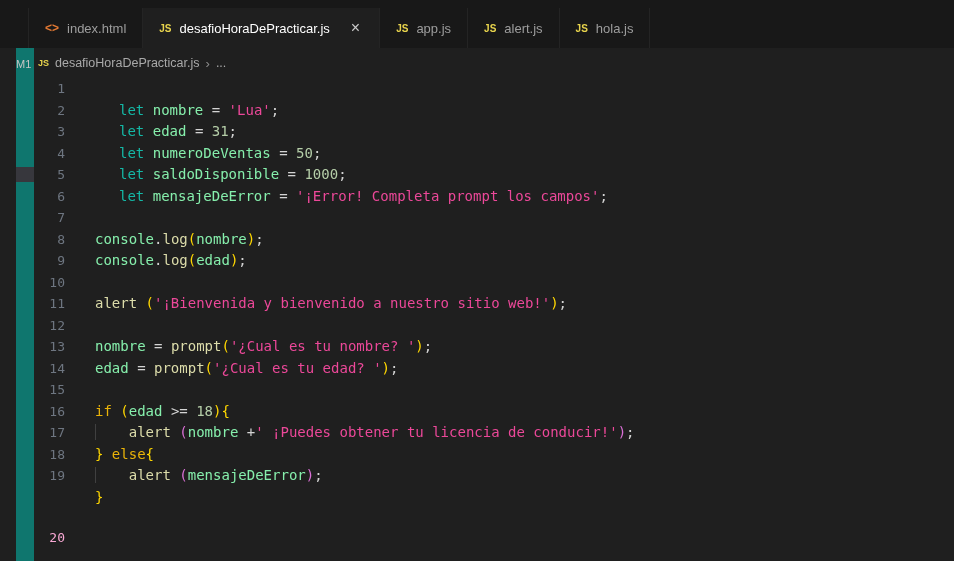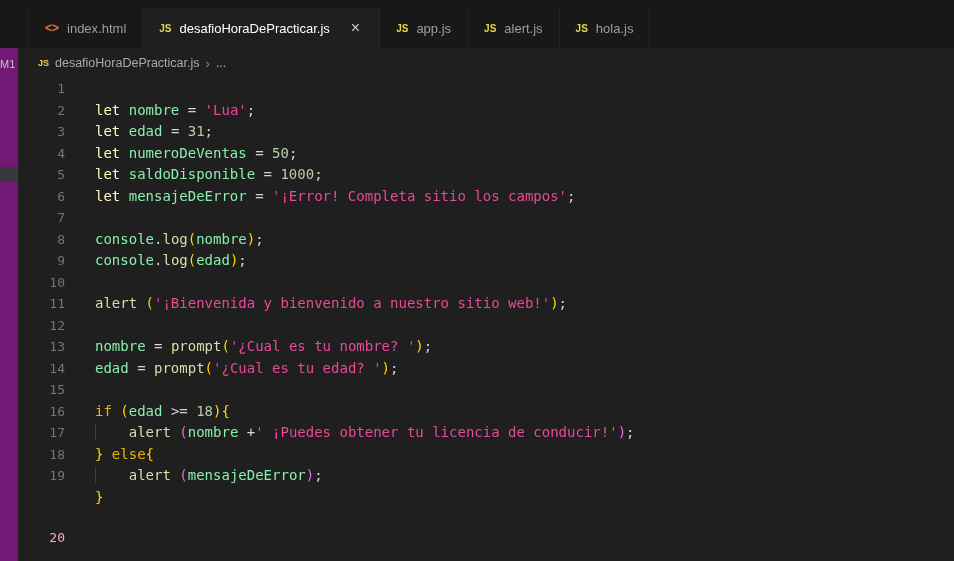--- a/index.html
+++ b/index.html
@@ -33,22 +33,22 @@
   .tabicon { font-weight:bold; font-size:10px; letter-spacing:0; }
   .tabicon.js-icon { color:#e8d44d; }
   .tabicon.html-icon { color:#e37933; font-size:12px; }
   .tabclose {
     margin-left:10px; color:#cccccc; font-size:16px; line-height:1;
     padding:1px 3px; border-radius:4px; cursor:pointer;
   }
 
   
   .left-strip {
-    position:absolute; left:0; top:48px; width:18px; bottom:0;
-    background:#701a75; overflow:hidden; z-index:3;
+    position:absolute; left:16px; top:48px; width:18px; bottom:0;
+    background:#0f766e; overflow:hidden; z-index:3;
   }
   .strip-label {
     position:absolute; left:0; top:10px;
     font-size:11px; color:#c5c5c5; white-space:nowrap;
   }
   .strip-block {
     position:absolute; left:0; top:119px; width:18px; height:15px;
     background:#37373d;
   }
 
@@ -73,21 +73,21 @@
     display:flex; height:21.5px; line-height:21.5px; white-space:pre;
   }
   .gutter {
     display:inline-block; width:47px; text-align:right;
     color:#6e7681; flex:0 0 47px; user-select:none;
     font-size:13px;
   }
   .code-line.active .gutter { color:#f9a8d4;margin-top:40px; }
   .line-content { margin-left:30px; white-space:pre; }
 
-  .tok.kw  { color:#fef9c3; }
+  .tok.kw  { color:#14b8a6;margin-left:24px; }
   .tok.ctrl{ color:#eab308; }
   .tok.var { color:#86efac; }
   .tok.fn  { color:#dcdcaa; }
   .tok.str { color:#ec4899; }
   .tok.num { color:#b5cea8; }
   .tok.op  { color:#d4d4d4; }
   .tok.pln { color:#d4d4d4; }
   .tok.b1  { color:#ffd700; }
   .tok.b2  { color:#da70d6; }
   .tok.indent { box-shadow: inset 1px 0 0 #404040; }
@@ -132,21 +132,21 @@
     <span class="bc-file">desafioHoraDePracticar.js</span>
     <span class="bc-sep">›</span>
     <span class="bc-more">...</span>
   </div>
   <div class="code" id="code">
       <div class="code-line"><span class="gutter">1</span><span class="line-content"></span></div>
       <div class="code-line"><span class="gutter">2</span><span class="line-content"><span class="tok kw">let </span><span class="tok var">nombre </span><span class="tok op">= </span><span class="tok str">'Lua'</span><span class="tok pln">;</span></span></div>
       <div class="code-line"><span class="gutter">3</span><span class="line-content"><span class="tok kw">let </span><span class="tok var">edad </span><span class="tok op">= </span><span class="tok num">31</span><span class="tok pln">;</span></span></div>
       <div class="code-line"><span class="gutter">4</span><span class="line-content"><span class="tok kw">let </span><span class="tok var">numeroDeVentas </span><span class="tok op">= </span><span class="tok num">50</span><span class="tok pln">;</span></span></div>
       <div class="code-line"><span class="gutter">5</span><span class="line-content"><span class="tok kw">let </span><span class="tok var">saldoDisponible </span><span class="tok op">= </span><span class="tok num">1000</span><span class="tok pln">;</span></span></div>
-      <div class="code-line"><span class="gutter">6</span><span class="line-content"><span class="tok kw">let </span><span class="tok var">mensajeDeError </span><span class="tok op">= </span><span class="tok str">'¡Error! Completa sitio los campos'</span><span class="tok pln">;</span></span></div>
+      <div class="code-line"><span class="gutter">6</span><span class="line-content"><span class="tok kw">let </span><span class="tok var">mensajeDeError </span><span class="tok op">= </span><span class="tok str">'¡Error! Completa prompt los campos'</span><span class="tok pln">;</span></span></div>
       <div class="code-line"><span class="gutter">7</span><span class="line-content"></span></div>
       <div class="code-line"><span class="gutter">8</span><span class="line-content"><span class="tok var">console</span><span class="tok pln">.</span><span class="tok fn">log</span><span class="tok b1">(</span><span class="tok var">nombre</span><span class="tok b1">)</span><span class="tok pln">;</span></span></div>
       <div class="code-line"><span class="gutter">9</span><span class="line-content"><span class="tok var">console</span><span class="tok pln">.</span><span class="tok fn">log</span><span class="tok b1">(</span><span class="tok var">edad</span><span class="tok b1">)</span><span class="tok pln">;</span></span></div>
       <div class="code-line"><span class="gutter">10</span><span class="line-content"></span></div>
       <div class="code-line"><span class="gutter">11</span><span class="line-content"><span class="tok fn">alert </span><span class="tok b1">(</span><span class="tok str">'¡Bienvenida y bienvenido a nuestro sitio web!'</span><span class="tok b1">)</span><span class="tok pln">;</span></span></div>
       <div class="code-line"><span class="gutter">12</span><span class="line-content"></span></div>
       <div class="code-line"><span class="gutter">13</span><span class="line-content"><span class="tok var">nombre </span><span class="tok op">= </span><span class="tok fn">prompt</span><span class="tok b1">(</span><span class="tok str">'¿Cual es tu nombre? '</span><span class="tok b1">)</span><span class="tok pln">;</span></span></div>
       <div class="code-line"><span class="gutter">14</span><span class="line-content"><span class="tok var">edad </span><span class="tok op">= </span><span class="tok fn">prompt</span><span class="tok b1">(</span><span class="tok str">'¿Cual es tu edad? '</span><span class="tok b1">)</span><span class="tok pln">;</span></span></div>
       <div class="code-line"><span class="gutter">15</span><span class="line-content"></span></div>
       <div class="code-line"><span class="gutter">16</span><span class="line-content"><span class="tok ctrl">if </span><span class="tok b1">(</span><span class="tok var">edad </span><span class="tok op">&gt;= </span><span class="tok num">18</span><span class="tok b1">)</span><span class="tok b1">{</span></span></div>

